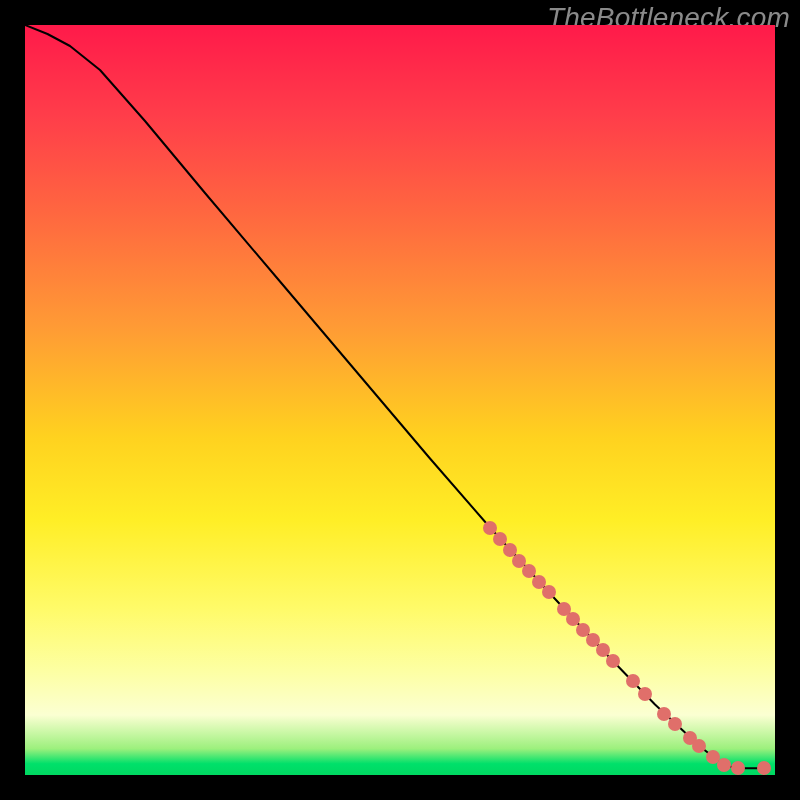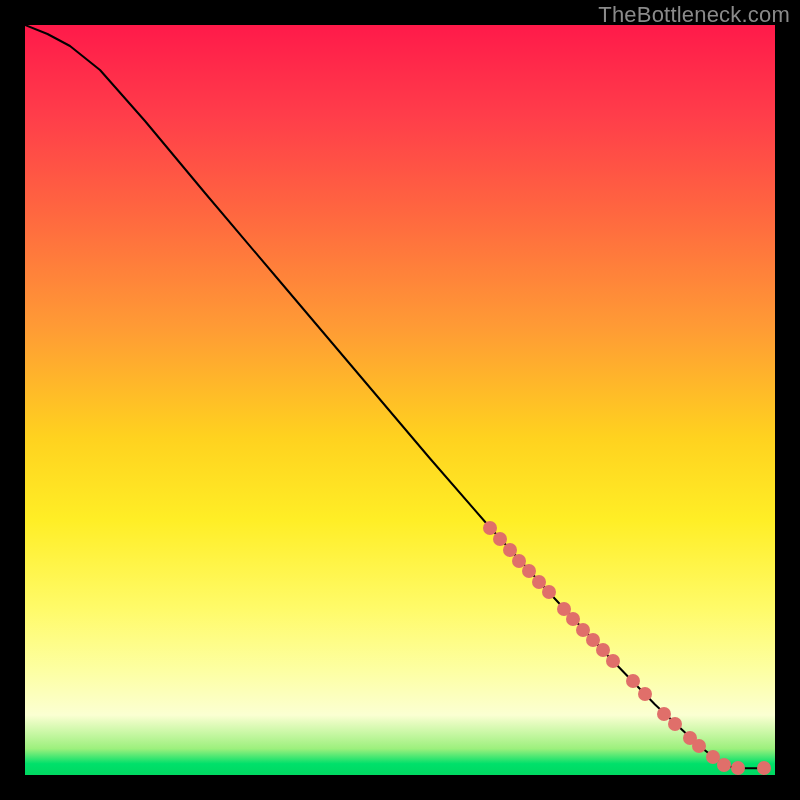--- a/index.html
+++ b/index.html
@@ -50,24 +50,25 @@
     margin-left: -7px;
     margin-top: -7px;
     background: #e06f6a;
     border-radius: 50%;
   }
   .watermark {
     position: absolute;
     top: 2px;
     right: 10px;
     font-family: Arial, Helvetica, sans-serif;
-    font-size: 22px;
+    font-size: 28px;
     color: #8a8a8a;
     letter-spacing: 0.2px;
     user-select: none;
+    font-style: italic;
   }
 </style>
 </head>
 <body>
 
 <div class="stage">
   <div class="watermark">TheBottleneck.com</div>
 
   <div class="plot-area">
     <div class="gradient"></div>

